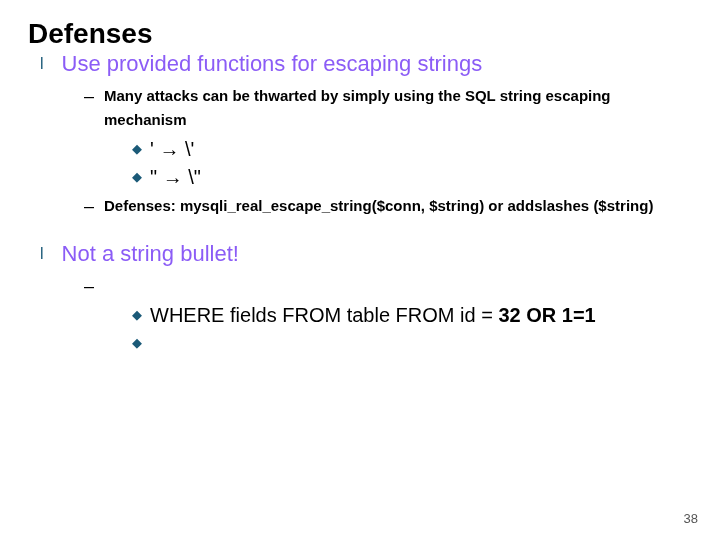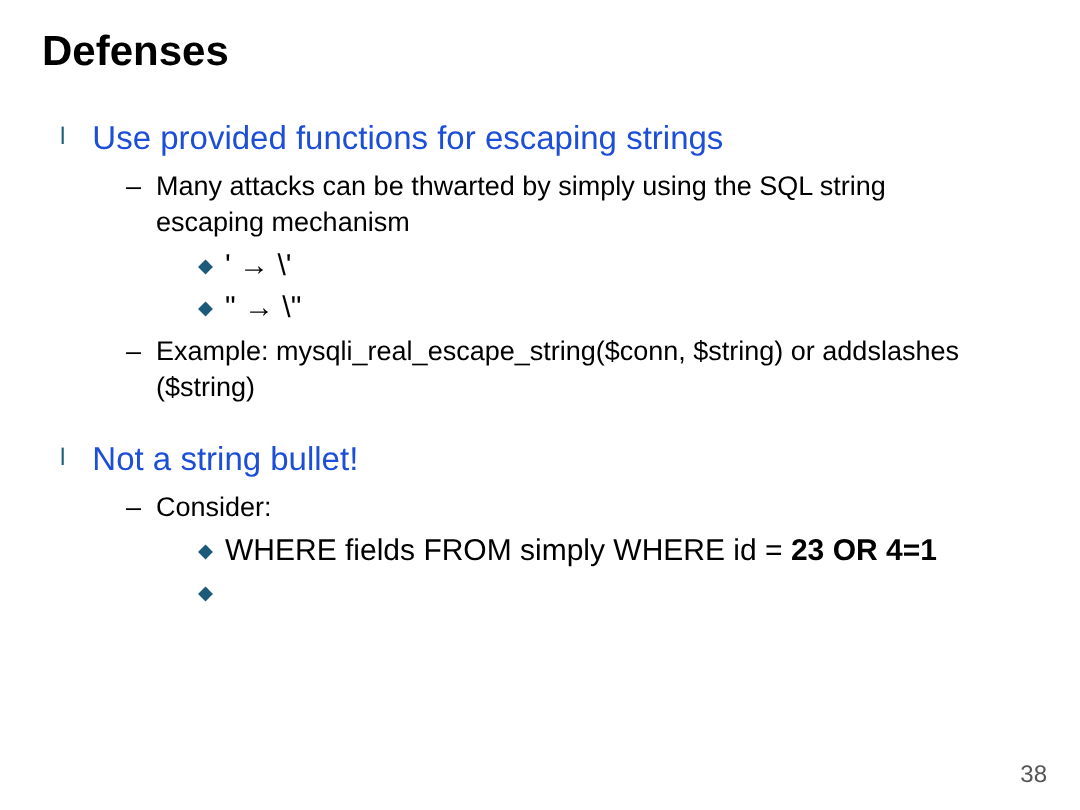--- a/index.html
+++ b/index.html
@@ -9,59 +9,59 @@
     background: #fff;
     font-family: Arial, Helvetica, sans-serif;
     position: relative;
     padding: 18px 28px 0 28px;
   }
   .title {
     font-family: Verdana, Arial, sans-serif;
     font-weight: bold;
     font-size: 28px;
     color: #000;
-    margin-bottom: 28px;
   }
   .level1 {
     display: flex;
     align-items: flex-start;
     margin-left: 12px;
     margin-bottom: 6px;
   }
   .bullet-l1 {
     color: #1b5a78;
     font-family: Wingdings, Arial, sans-serif;
     font-size: 16px;
     margin-right: 18px;
     line-height: 28px;
   }
   .text-l1 {
     font-size: 22px;
-    color: #1d4ed8;
+    color: #8b5cf6;
     line-height: 28px;
     text-align: center;
   }
   .level2 {
     display: flex;
     align-items: flex-start;
     margin-left: 56px;
     margin-bottom: 4px;
     margin-top: 4px;
   }
   .dash-l2 {
     color: #000;
     font-size: 18px;
     margin-right: 10px;
     line-height: 24px;
   }
   .text-l2 {
-    font-size: 18px;
+    font-size: 15px;
     color: #000;
     line-height: 24px;
     max-width: 560px;
+    font-weight: bold;
   }
   .level3 {
     display: flex;
     align-items: flex-start;
     margin-left: 104px;
     margin-bottom: 2px;
     margin-top: 2px;
   }
   .diamond-l3 {
     color: #1b5a78;
@@ -74,21 +74,21 @@
     color: #000;
     line-height: 26px;
     max-width: 520px;
   }
   .text-l3 .bold { font-weight: bold; }
   .spacer-lg { height: 18px; }
   .pagenum {
     position: absolute;
     bottom: 14px;
     right: 22px;
-    font-size: 16px;
+    font-size: 13px;
     color: #555;
   }
 </style>
 </head>
 <body>
 
 <div class="title">Defenses</div>
 
 <div class="level1">
   <div class="bullet-l1">l</div>
@@ -105,37 +105,36 @@
   <div class="text-l3">'  →  \'</div>
 </div>
 
 <div class="level3">
   <div class="diamond-l3">◆</div>
   <div class="text-l3">"  →  \"</div>
 </div>
 
 <div class="level2">
   <div class="dash-l2">–</div>
-  <div class="text-l2">Example:   mysqli_real_escape_string($conn, $string) or addslashes ($string)</div>
+  <div class="text-l2">Defenses:   mysqli_real_escape_string($conn, $string) or addslashes ($string)</div>
 </div>
 
 <div class="spacer-lg"></div>
 
 <div class="level1">
   <div class="bullet-l1">l</div>
   <div class="text-l1">Not a string bullet!</div>
 </div>
 
 <div class="level2">
   <div class="dash-l2">–</div>
-  <div class="text-l2">Consider:</div>
 </div>
 
 <div class="level3">
   <div class="diamond-l3">◆</div>
-  <div class="text-l3"><span>WHERE</span><span> fields FROM simply WHERE id = </span><span class="bold">23 OR 4=1</span></div>
+  <div class="text-l3"><span>WHERE</span><span> fields FROM table FROM id = </span><span class="bold">32 OR 1=1</span></div>
 </div>
 
 <div class="level3">
   <div class="diamond-l3">◆</div>
 </div>
 
 <div class="pagenum">38</div>
 
 </body></html>

